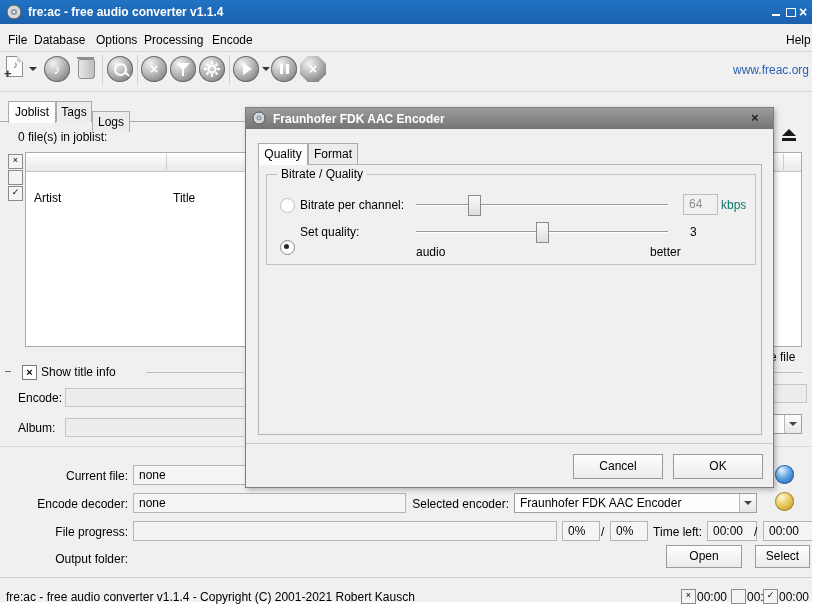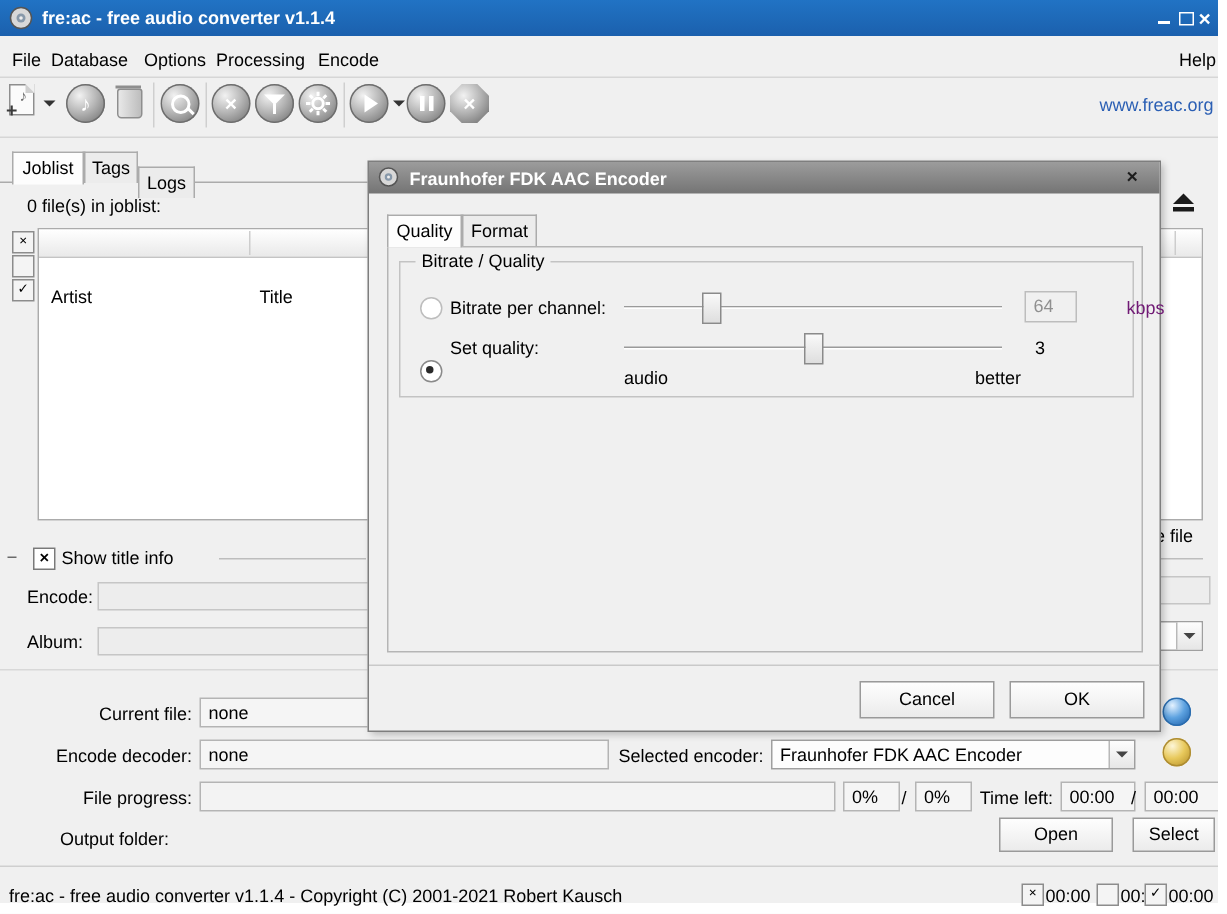--- a/index.html
+++ b/index.html
@@ -66,21 +66,21 @@
   .thumb{position:absolute;top:0;width:11px;height:19px;background:linear-gradient(#f9f9f9,#dedede);border:1px solid #8a8a8a;z-index:2;}
   
   .dialog{left:245px;top:107px;width:527px;height:379px;background:#f0f0f0;border:1px solid #7e7e7e;box-shadow:2px 2px 5px rgba(0,0,0,.25);z-index:10;}
   .dlg-title{position:absolute;left:0;top:0;right:0;height:21px;background:linear-gradient(#9c9c9c,#747474);}
   .groupbox{position:absolute;border:1px solid #c3c3c3;}
   .grouplabel{position:absolute;top:-8px;left:10px;background:#f0f0f0;padding:0 4px;}
   .eject-tri{width:0;height:0;border-left:7px solid transparent;border-right:7px solid transparent;border-bottom:7px solid #1a1a1a;}
   .eject-bar{width:14px;height:3px;background:#1a1a1a;margin-top:2px;}
   .ball-blue{width:19px;height:19px;border-radius:50%;background:radial-gradient(circle at 35% 28%,#e4f2ff,#5da2e0 45%,#1f62ab 90%);box-shadow:inset 0 0 0 1px #2b6cad;}
   .ball-gold{width:19px;height:19px;border-radius:50%;background:radial-gradient(circle at 35% 28%,#fdf6d8,#e8c95c 45%,#b8922b 90%);box-shadow:inset 0 0 0 1px #ad8c33;}
-  .gray{color:#701a75;margin-left:30px;}
+  .gray{color:#0f766e;}
   .progress{background:#f3f3f3;border:1px solid #b4b4b4;}
 </style>
 </head>
 <body>
 
 <div id="app">
   <div class="abs winbg"></div>
 
   <div class="abs titlebar">
     <svg class="abs" style="left:6px;top:4px" width="16" height="16">
@@ -213,21 +213,21 @@
   <div class="abs" style="left:40px;top:525px;width:88px;text-align:right">File progress:</div>
   <div class="abs progress" style="left:133px;top:521px;width:422px;height:18px"></div>
   <div class="abs field" style="left:562px;top:521px;width:31px;height:18px;line-height:18px">0%</div>
   <div class="abs" style="left:601px;top:525px">/</div>
   <div class="abs field" style="left:610px;top:521px;width:31px;height:18px;line-height:18px">0%</div>
   <div class="abs" style="left:640px;top:525px;width:62px;text-align:right">Time left:</div>
   <div class="abs field" style="left:707px;top:521px;width:43px;height:18px;line-height:18px">00:00</div>
   <div class="abs" style="left:754px;top:525px">/</div>
   <div class="abs field" style="left:763px;top:521px;width:43px;height:18px;line-height:18px">00:00</div>
 
-  <div class="abs" style="left:40px;top:552px;width:88px;text-align:left">Output folder:</div>
+  <div class="abs" style="left:40px;top:552px;width:88px;text-align:right">Output folder:</div>
   <div class="abs btn" style="left:666px;top:545px;width:74px;height:21px;line-height:21px">Open</div>
   <div class="abs btn" style="left:755px;top:545px;width:53px;height:21px;line-height:21px">Select</div>
 
   <div class="abs hline" style="left:0;top:577px;width:812px;background:#cfcfcf"></div>
   <div class="abs" style="left:6px;top:590px">fre:ac - free audio converter v1.1.4 - Copyright (C) 2001-2021 Robert Kausch</div>
   <div class="abs mini" style="left:681px;top:589px">×</div>
   <div class="abs" style="left:697px;top:590px">00:00</div>
   <div class="abs mini" style="left:731px;top:589px"></div>
   <div class="abs" style="left:747px;top:590px">00:00</div>
   <div class="abs mini" style="left:763px;top:589px">✓</div>

